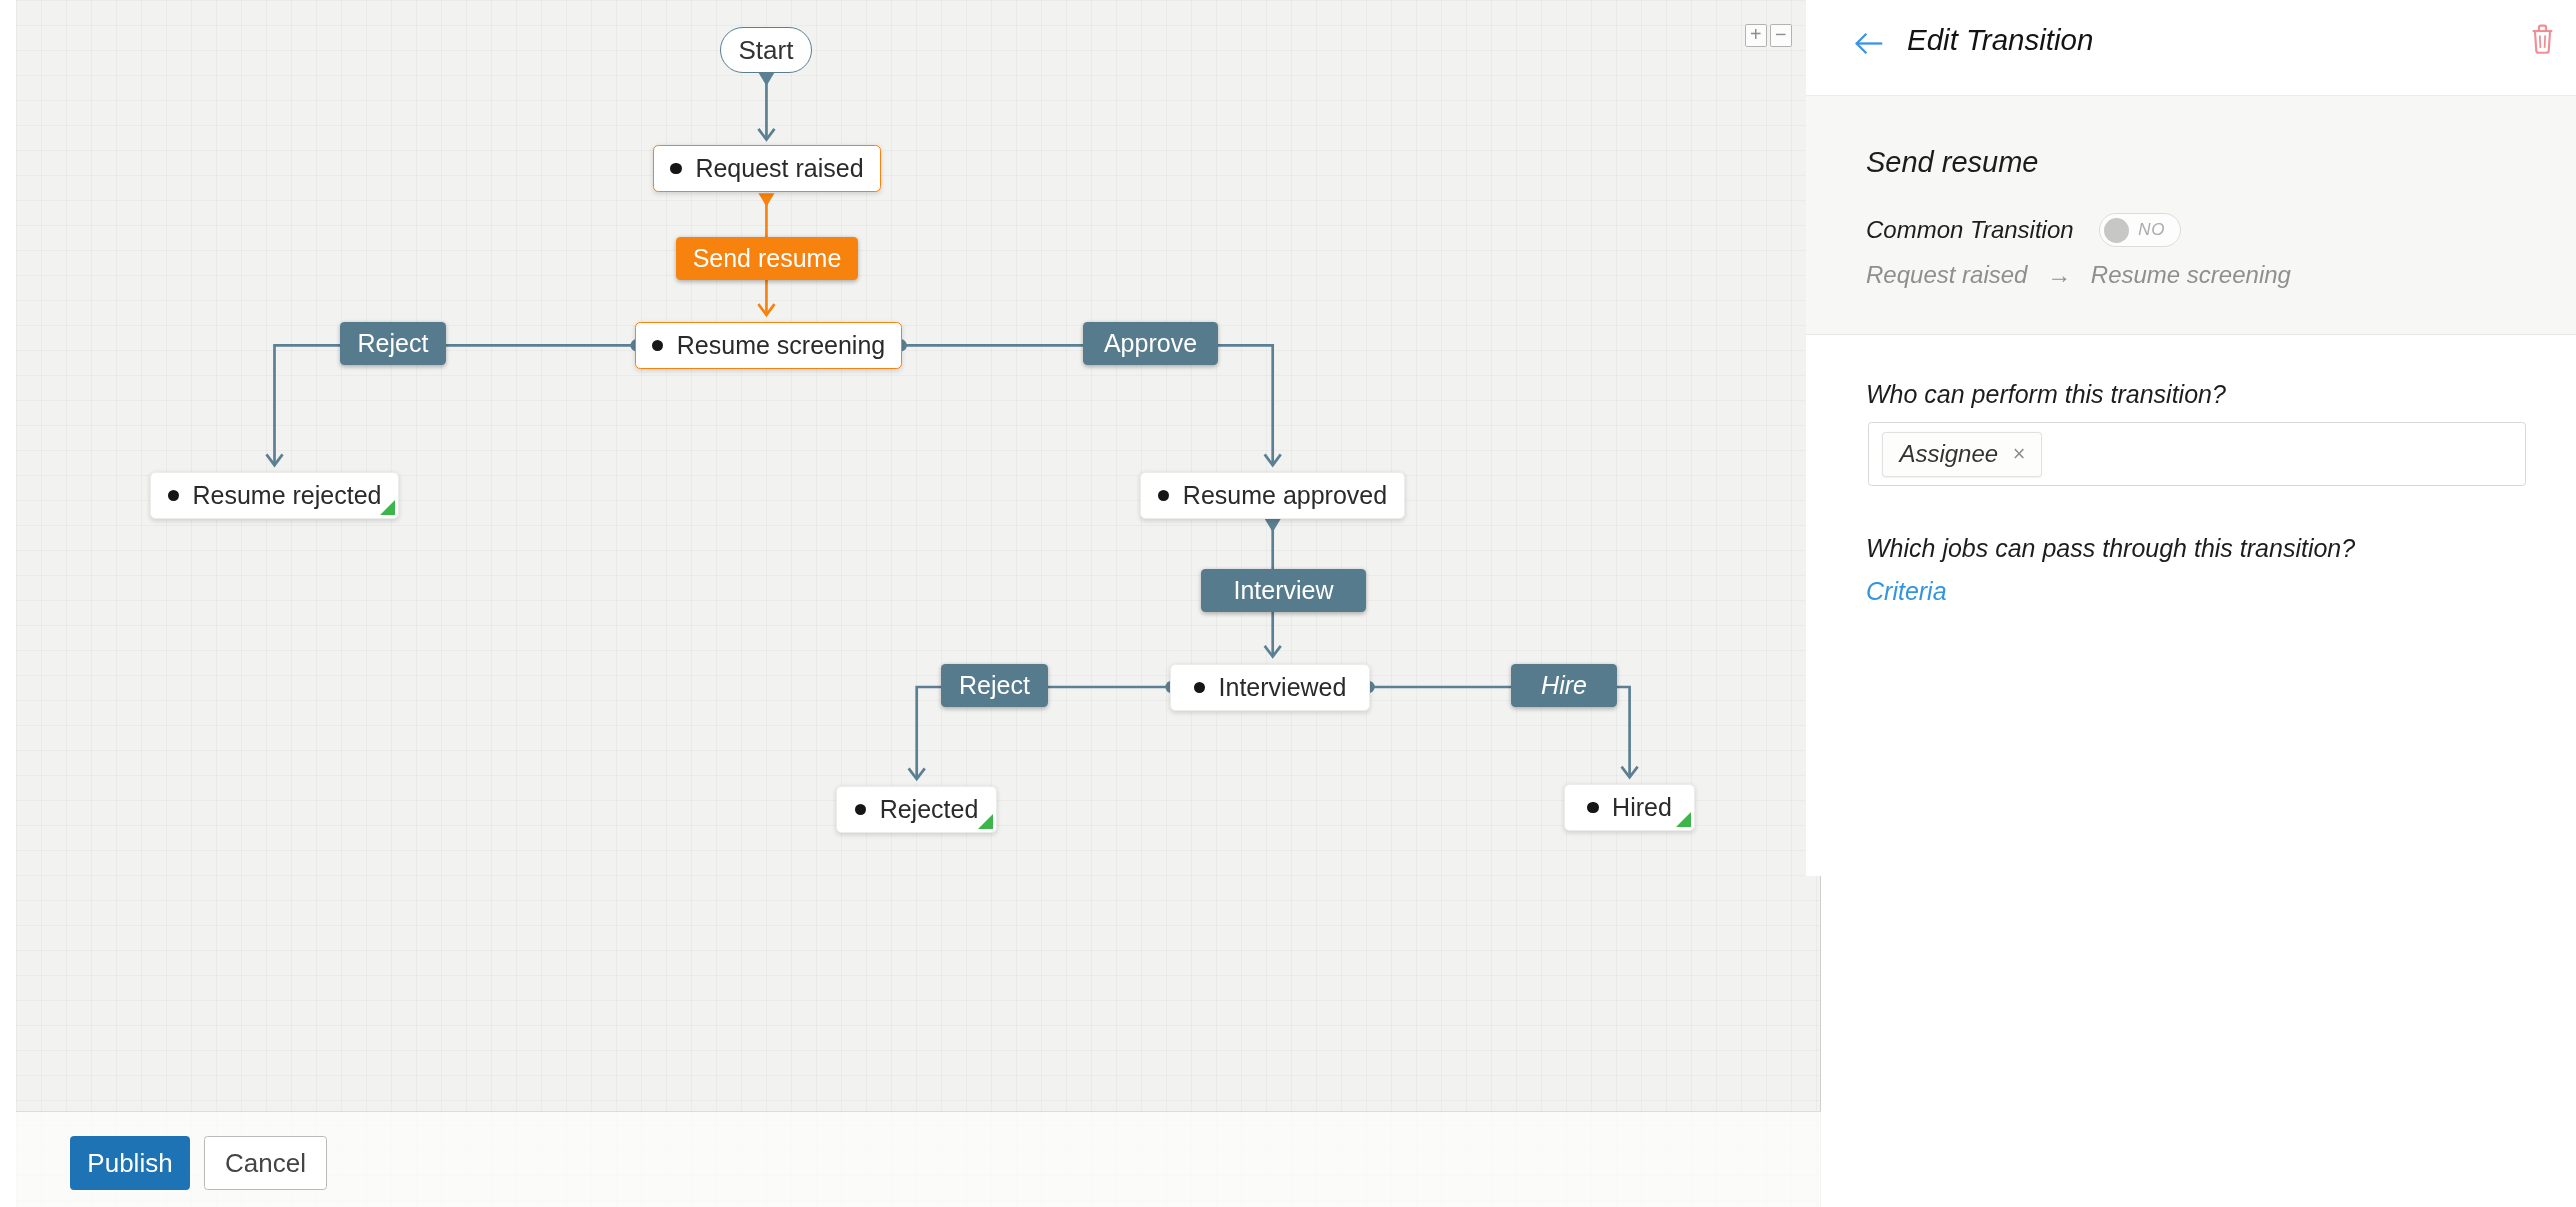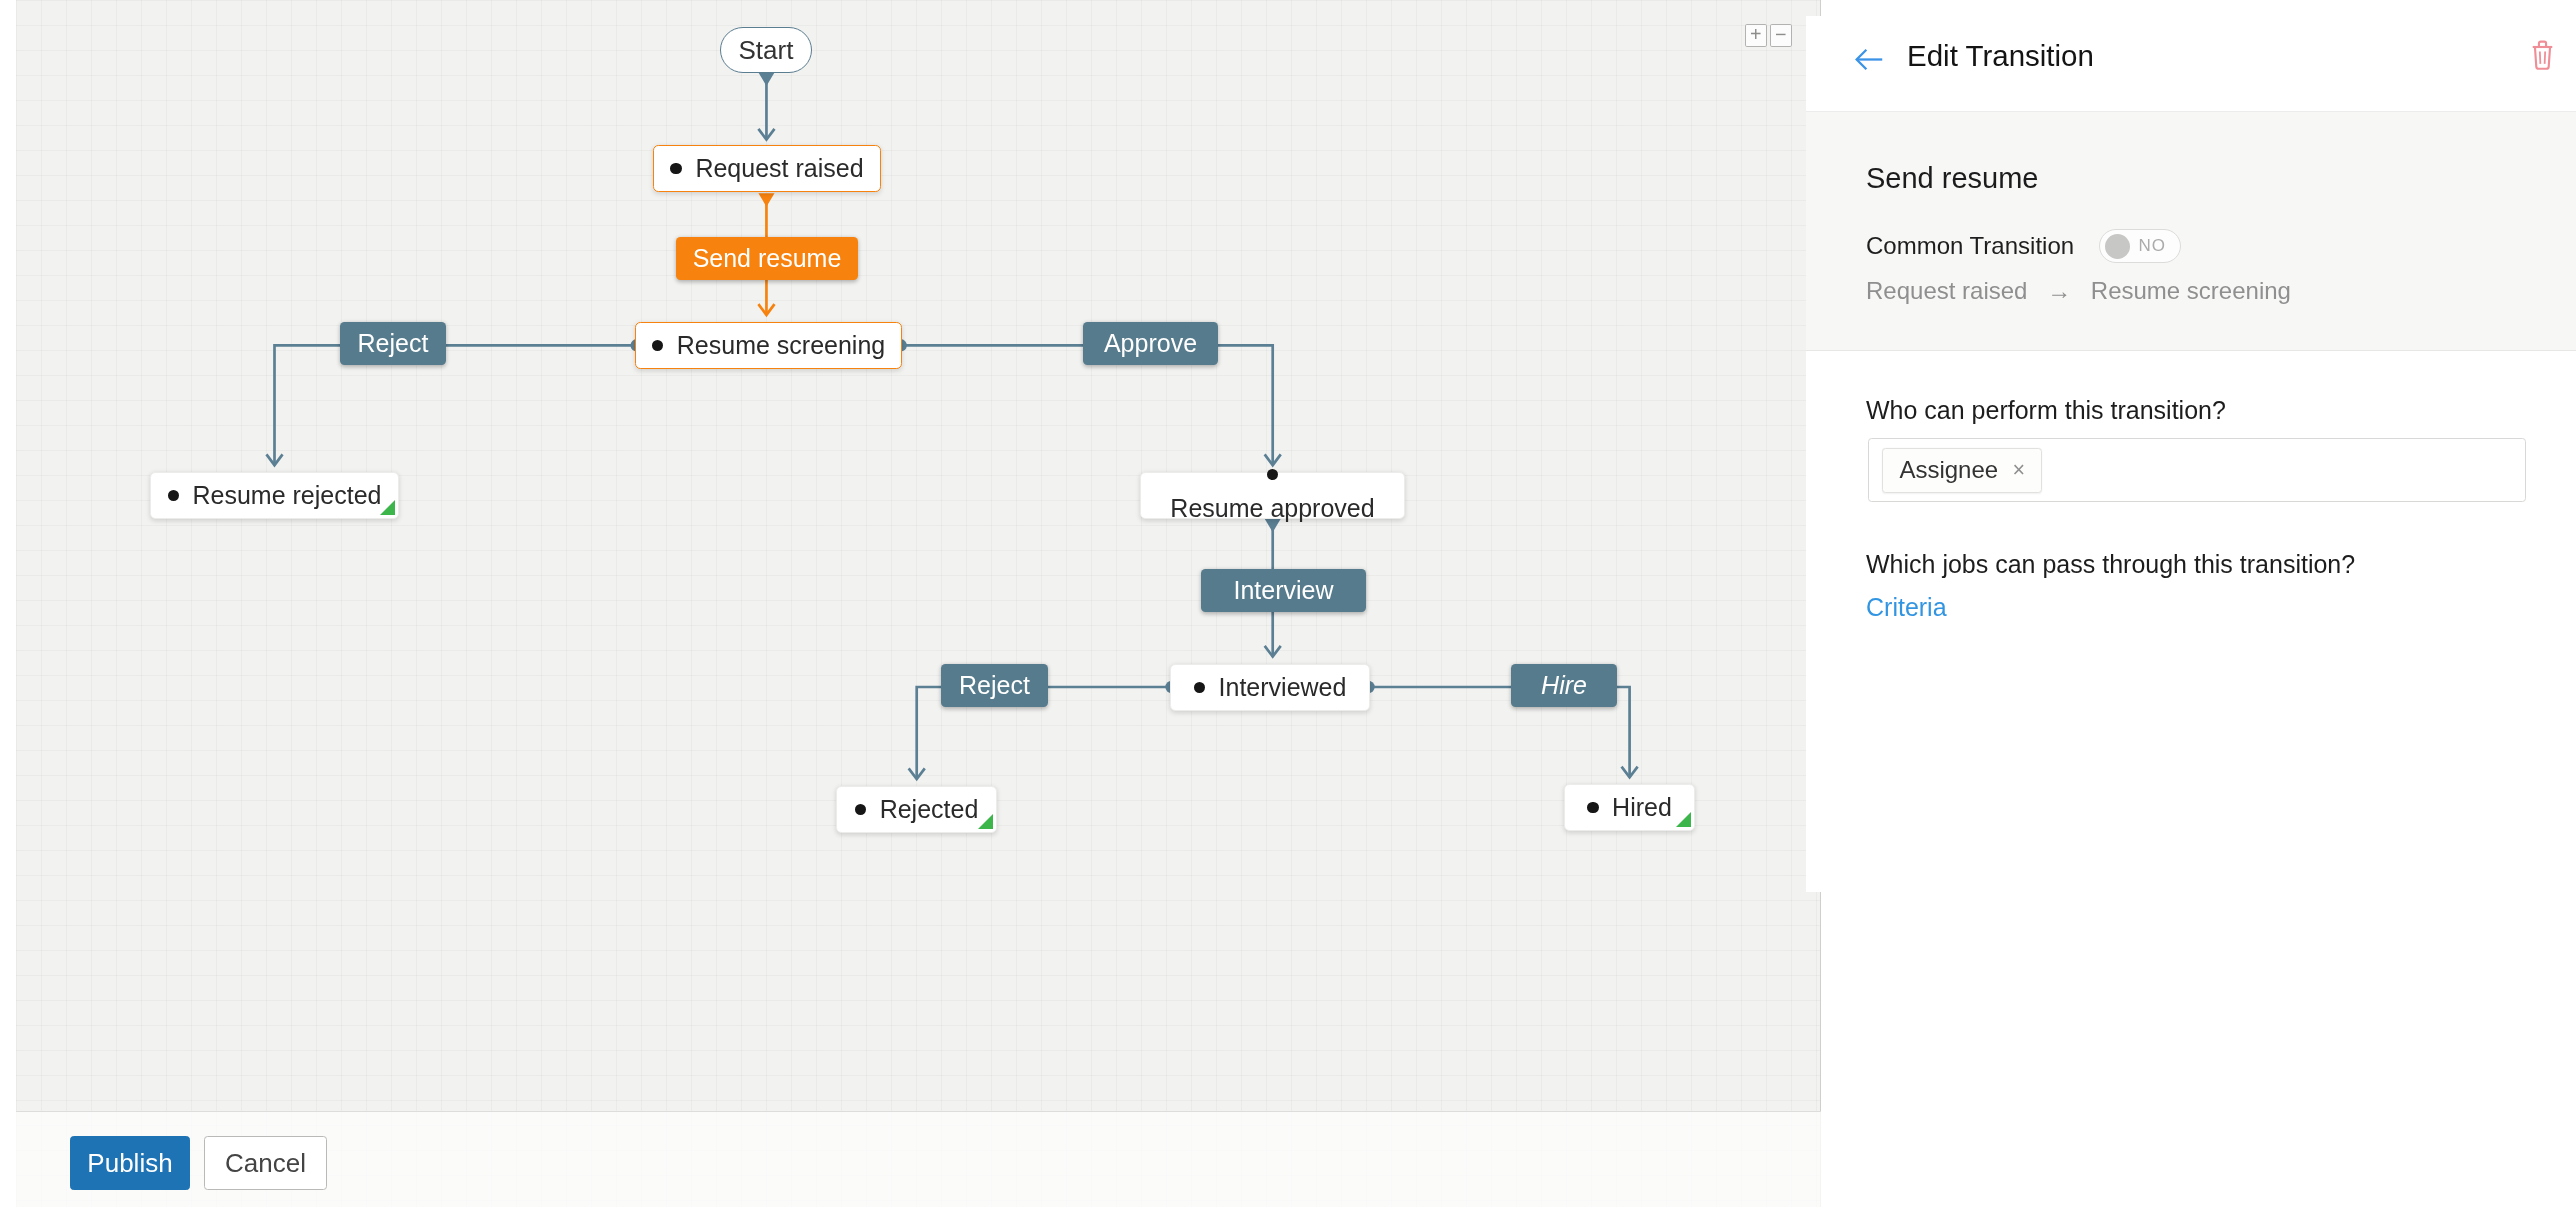--- a/index.html
+++ b/index.html
@@ -55,35 +55,35 @@
     box-shadow:0 1.8px 4.5px rgba(0,0,0,0.28); cursor:pointer; z-index:3;
   }
   .transition-btn.orange{ background:#f7820d; }
 
   #st-request-raised   { left:637px;  top:145px; width:228px; height:47px; }
   #tr-send-resume      { left:660px;  top:237px; width:182px; height:43px; }
   #st-resume-screening { left:619px;  top:322px; width:267px; height:47px; }
   #tr-reject-1         { left:324px;  top:322px; width:106px; height:43px; }
   #st-resume-rejected  { left:134px;  top:472px; width:249px; height:47px; }
   #tr-approve          { left:1067px; top:322px; width:135px; height:43px; }
-  #st-resume-approved  { left:1124px; top:472px; width:265px; height:47px;flex-direction:column; }
+  #st-resume-approved  { left:1124px; top:472px; width:265px; height:47px; }
   #tr-interview        { left:1185px; top:569px; width:165px; height:43px; }
   #st-interviewed      { left:1154px; top:664px; width:200px; height:47px; }
   #tr-reject-2         { left:925px; top:664px; width:107px; height:43px; }
   #tr-hire             { left:1495px; top:664px; width:106px;  height:43px;font-style:italic; }
   #st-rejected         { left:820px;  top:786px; width:161px; height:47px; }
   #st-hired            { left:1548px; top:784px; width:131px; height:47px; }
 
   .footer-btn{ position:absolute; top:1136px; height:54px; border-radius:3.6px;
     display:flex; align-items:center; justify-content:center; font-size:26px; cursor:pointer; }
   #publish-btn{ left:54px; width:120px; background:#1e73b5; color:#fff; border:0.9px solid #1e73b5; }
   #cancel-btn{ left:188px; width:123px; background:#fff; color:#444; border:1.8px solid #b9b9b7; }
 
   
-  #panel{ position:absolute; left:1806px; top:16px; width:770px; height:876px; background:#fff; }
+  #panel{ position:absolute; left:1806px; top:0; width:770px; height:876px; background:#fff;font-style:italic; }
   #panel-header{ position:relative; height:96px; background:#fff; border-bottom:0.9px solid #ececec; }
   #back-btn{ position:absolute; left:48px; top:32px; width:30px; height:23px; cursor:pointer; }
   #panel-title{ position:absolute; left:101px; top:23px; font-size:29.5px; color:#141414; }
   #delete-btn{ position:absolute; right:19.7px; top:23px; width:27px; height:32px; cursor:pointer; }
 
   #summary-section{ position:relative; height:239px; background:#f7f7f6; border-bottom:0.9px solid #e7e7e5; }
   #transition-name{ position:absolute; left:60px; top:50px; font-size:29px; color:#1c1c1c; }
   #common-row{ position:absolute; left:60px; top:117px; display:flex; align-items:center; gap:25px; }
   #common-label{ font-size:24px; color:#1e1e1e; }
   #common-toggle{ width:82px; height:34px; border:0.9px solid #dcdcda; border-radius:17px;

